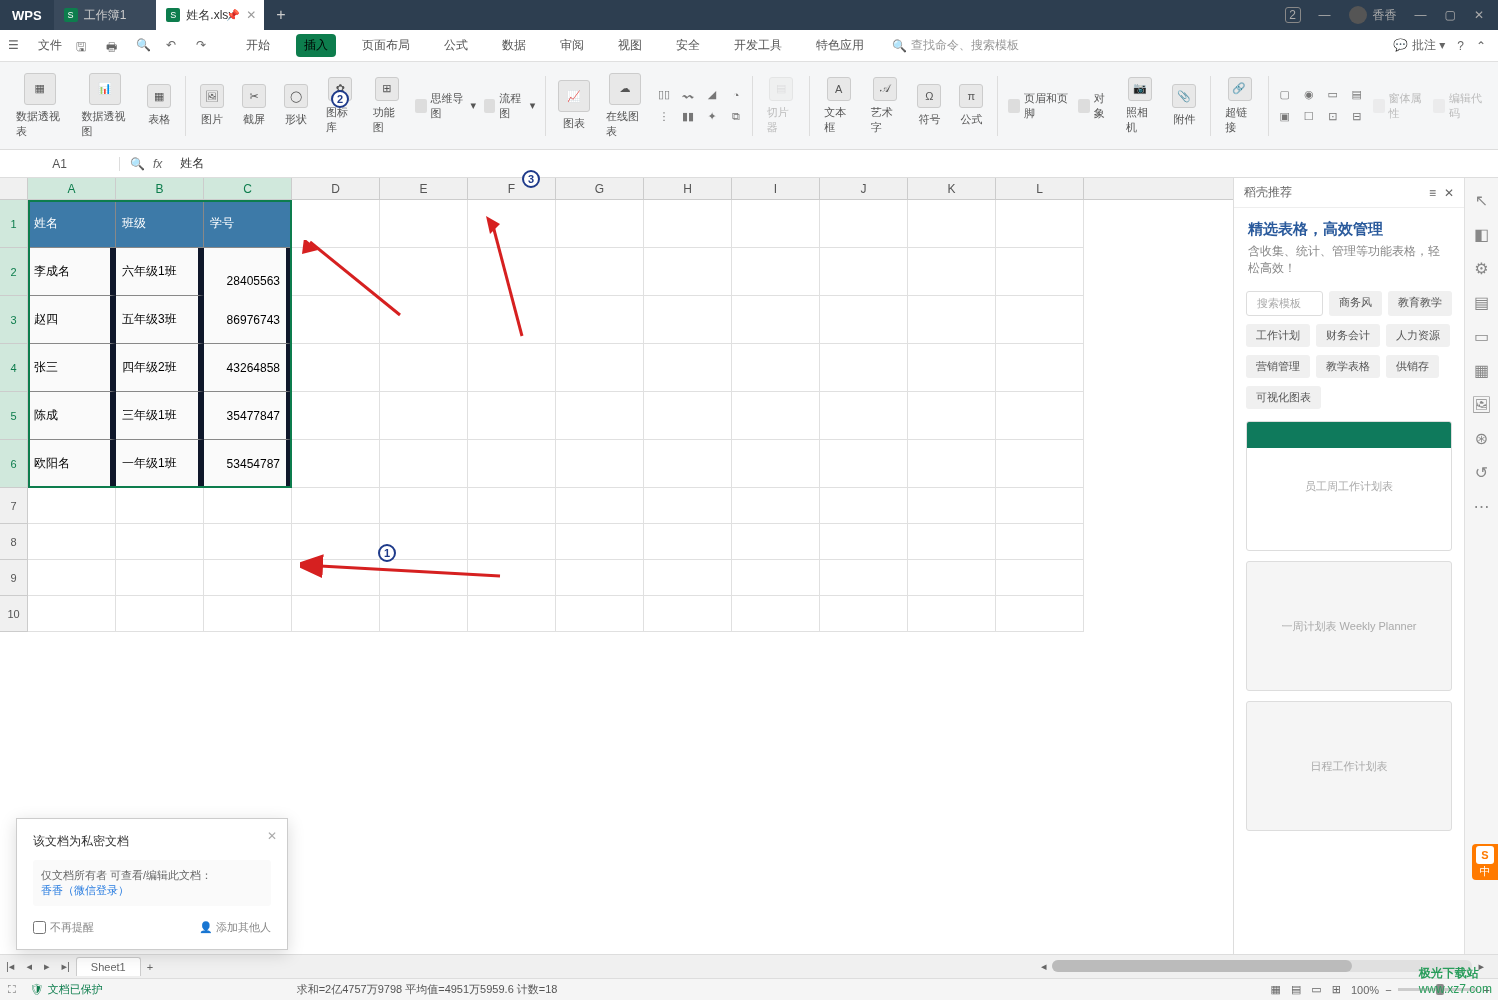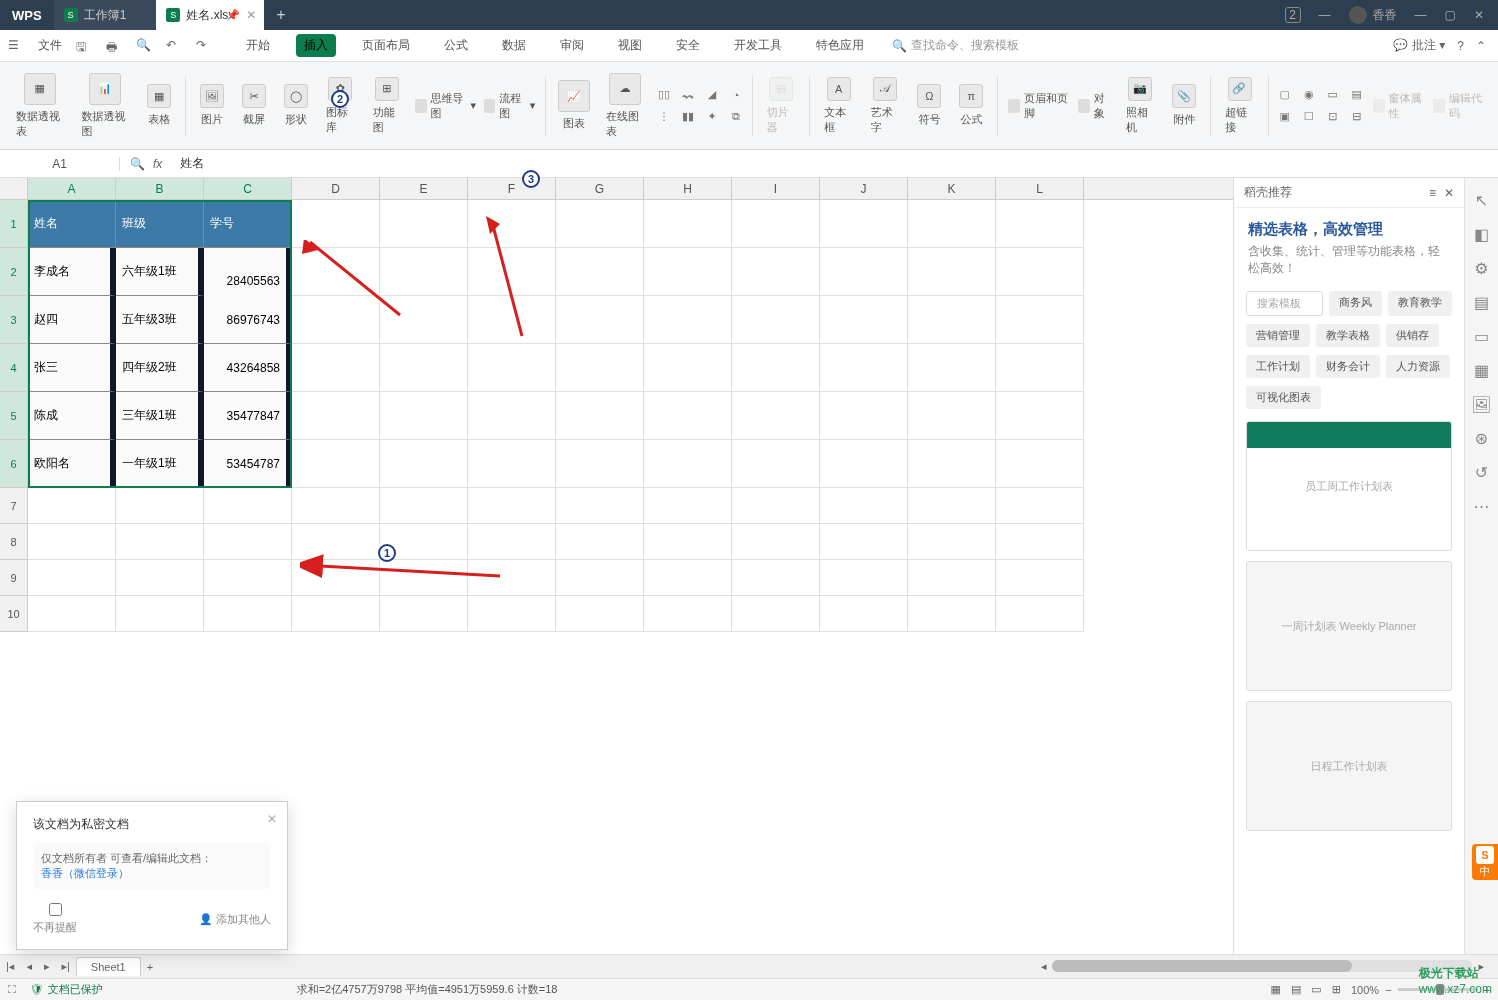--- a/index.html
+++ b/index.html
@@ -101,21 +101,21 @@
 .statusbar .zoom { display: flex; align-items: center; gap: 6px; }
 .statusbar .slider { width: 80px; height: 3px; background: #ccc; position: relative; }
 .statusbar .slider .th { position: absolute; left: 38px; top: -4px; width: 8px; height: 11px; background: #888; border-radius: 2px; }
 
 
 .popup { position: absolute; left: 16px; bottom: 50px; width: 272px; background: #fff; border: 1px solid #ccc; box-shadow: 0 4px 16px rgba(0,0,0,.15); padding: 14px 16px; font-size: 12px; }
 .popup .ptitle { color: #333; margin-bottom: 10px; }
 .popup .pbody { background: #fafafa; padding: 8px; border-radius: 3px; font-size: 11px; color: #666; }
 .popup .pbody a { color: #2a7de0; text-decoration: none; }
 .popup .pfoot { display: flex; justify-content: space-between; align-items: center; margin-top: 14px; font-size: 11px; color: #888; }
-.popup .pfoot .chk { display: flex; align-items: center; gap: 4px; flex-direction: column; }
+.popup .pfoot .chk { display: flex; align-items: center; gap: 4px; }
 .popup .close { position: absolute; right: 10px; top: 10px; color: #aaa; cursor: pointer; }
 
 
 .anno { position: absolute; pointer-events: none; }
 .circle-num { width: 18px; height: 18px; border: 2px solid #1e3a8a; border-radius: 50%; background: #fff; color: #1e3a8a; font-size: 11px; font-weight: bold; display: flex; align-items: center; justify-content: center; }
 .arrow-red { position: absolute; pointer-events: none; }
 
 
 .watermark { position: absolute; right: 6px; bottom: 4px; font-size: 12px; color: #0d7d4d; }
 .watermark .logo { font-weight: bold; color: #2a9d5c; }
@@ -529,28 +529,28 @@
       </span>
     </div>
     <div class="sp-title">精选表格，高效管理</div>
     <div class="sp-sub">含收集、统计、管理等功能表格，轻松高效！</div>
     <div class="filter-row">
       <div class="chip search">搜索模板</div>
       <div class="chip">商务风</div>
       <div class="chip">教育教学</div>
     </div>
     <div class="filter-row">
+      <div class="chip">工作计划</div>
+      <div class="chip">财务会计</div>
+      <div class="chip">人力资源</div>
+    </div>
+    <div class="filter-row">
       <div class="chip">营销管理</div>
       <div class="chip">教学表格</div>
       <div class="chip">供销存</div>
-    </div>
-    <div class="filter-row">
-      <div class="chip">工作计划</div>
-      <div class="chip">财务会计</div>
-      <div class="chip">人力资源</div>
     </div>
     <div class="filter-row">
       <div class="chip">可视化图表</div>
     </div>
     <div class="templates">
       <div class="tpl t1">员工周工作计划表</div>
       <div class="tpl">一周计划表 Weekly Planner</div>
       <div class="tpl">日程工作计划表</div>
     </div>
   </div>

